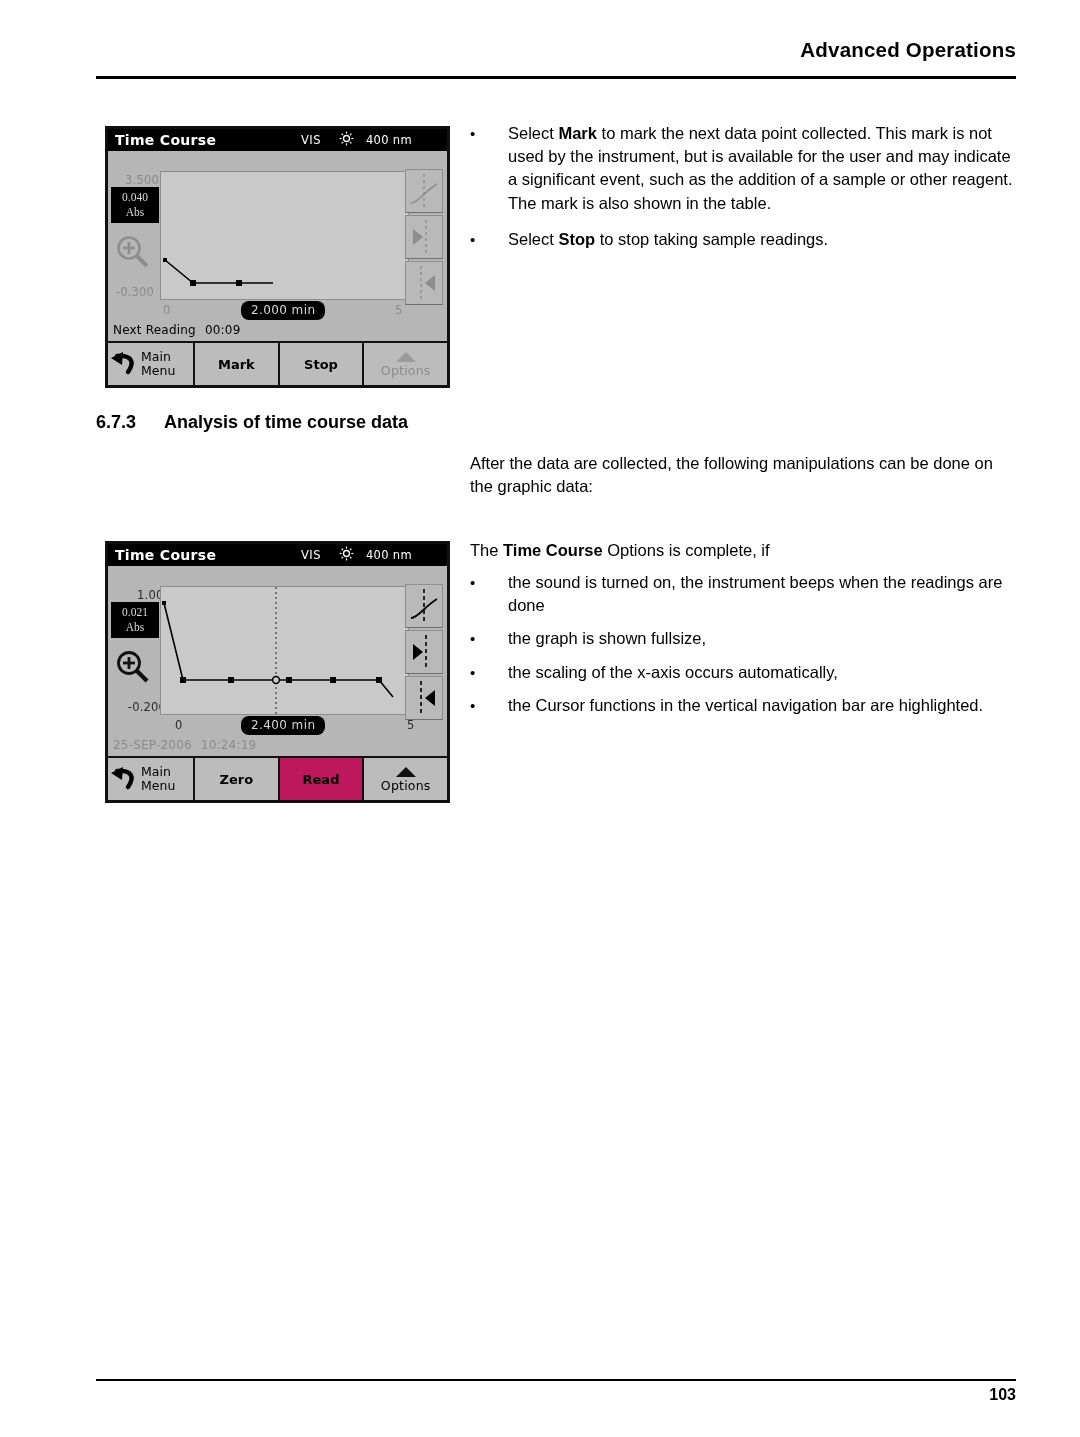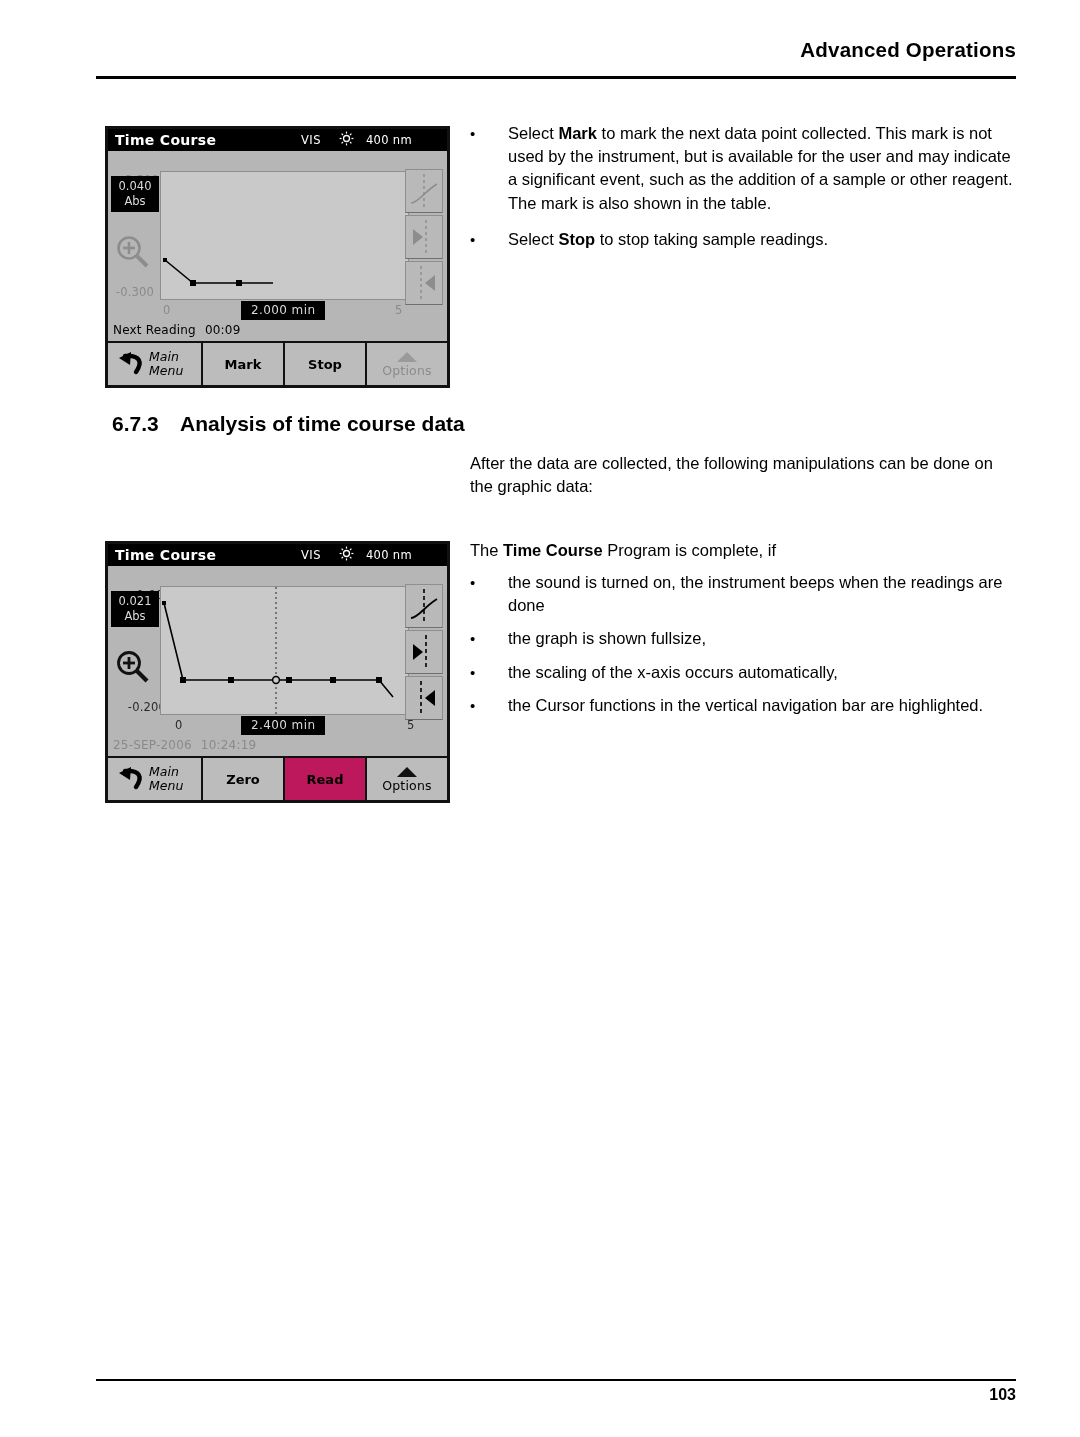--- a/index.html
+++ b/index.html
@@ -53,24 +53,23 @@
     text-align: right;
     font-size: 16px;
     font-weight: bold;
   }
 
   
   .section-heading {
     position: absolute;
     left: 96px;
     top: 412px;
-    font-size: 21px;
+    font-size: 18px;
     font-weight: bold;
     white-space: nowrap;
-    margin-left: 16px;
   }
   .section-heading .num { display: inline-block; width: 68px; }
 
   
   .body-col {
     position: absolute;
     left: 470px;
     width: 548px;
     font-size: 16.5px;
     line-height: 23.2px;
@@ -166,30 +165,31 @@
     letter-spacing: 0.2px;
   }
   .y-top { top: 22px; text-align: right; }
   .y-bot { top: 134px; }
   .dim { color: #8a8a8a; }
   .bright { color: #2a2a2a; margin-left: 12px; }
 
   .abs-box {
     position: absolute;
     left: 3px;
-    top: 25px;
+    top: 36px;
     width: 48px;
     height: 36px;
     background: #000;
     color: #dcdcdc;
     font-size: 11.5px;
     line-height: 15px;
     text-align: center;
     padding-top: 3px;
     box-sizing: border-box;
+    font-family: Liberation Serif, serif;
   }
 
   .zoom-icon {
     position: absolute;
     left: 6px;
     top: 82px;
   }
 
   
   .x-zero, .x-five {
@@ -201,20 +201,21 @@
   .x-five { left: 287px; }
   .x-cursor {
     position: absolute;
     top: 150px;
     left: 133px;
     background: #000;
     color: #d8d8d8;
     font-size: 12px;
     padding: 2px 10px 3px 10px;
     letter-spacing: 0.4px;
+    border-radius: 8px;
   }
 
   .status-line {
     position: absolute;
     left: 5px;
     top: 172px;
     font-size: 12px;
     letter-spacing: 0.2px;
   }
   .status-line .sep { display:inline-block; width: 9px; }
@@ -255,23 +256,22 @@
     align-items: center;
     justify-content: center;
     font-size: 13px;
     font-weight: bold;
     position: relative;
   }
   .softkey:last-child { border-right: none; }
   .softkey.mainmenu {
     flex: 0 0 85px;
     justify-content: flex-start;
-    padding-left: 8px;
+    padding-left: 0;
     font-weight: normal;
-    font-style: italic;
   }
   .softkey.light { background: #be185d; }
   .softkey.disabled { color: #8c8c8c; }
   .mm-label {
     font-size: 12.5px;
     line-height: 14px;
     text-align: left;
     margin-left: 3px;
   }
   .opt-wrap { text-align: center; line-height: 12px; }
@@ -528,21 +528,21 @@
               </svg>
           </span>
           <span class="opt-label">Options</span>
         </span>
       </div>
     </div>
   </div>
 </div>
 
 <div class="body-col" id="block-complete">
-  <p class="para"><span>The </span><b>Time Course</b><span> Program is complete, if</span></p>
+  <p class="para"><span>The </span><b>Time Course</b><span> Options is complete, if</span></p>
 </div>
 
 <div class="body-col" id="block-bullets2">
   <div class="bullet-row">
     <span class="bullet-dot">•</span>
     <span class="bullet-text">the sound is turned on, the instrument beeps when the readings are done</span>
   </div>
   <div class="bullet-row">
     <span class="bullet-dot">•</span>
     <span class="bullet-text">the graph is shown fullsize,</span>

